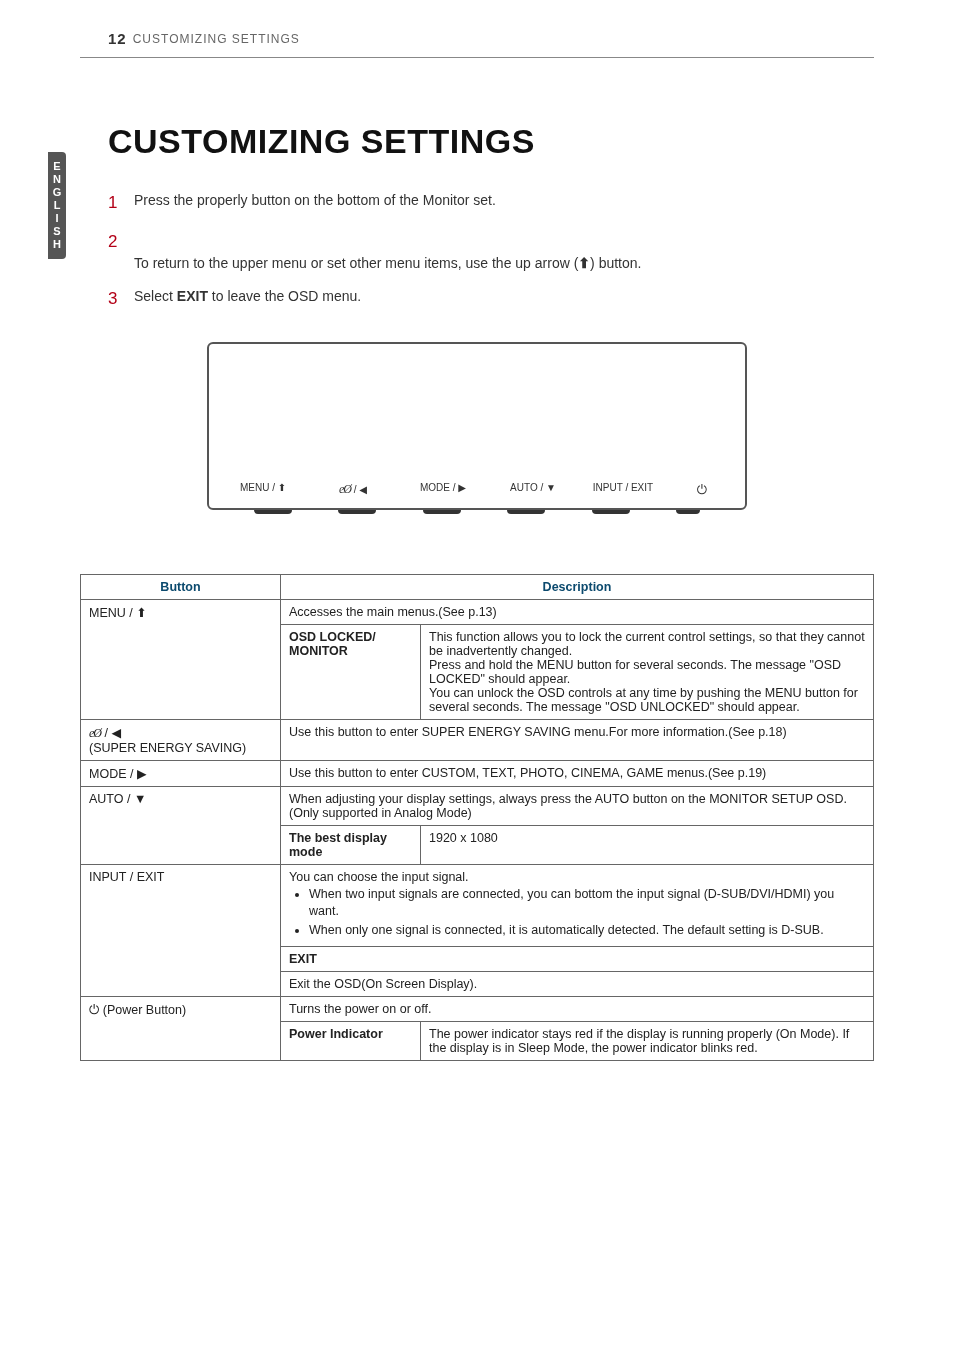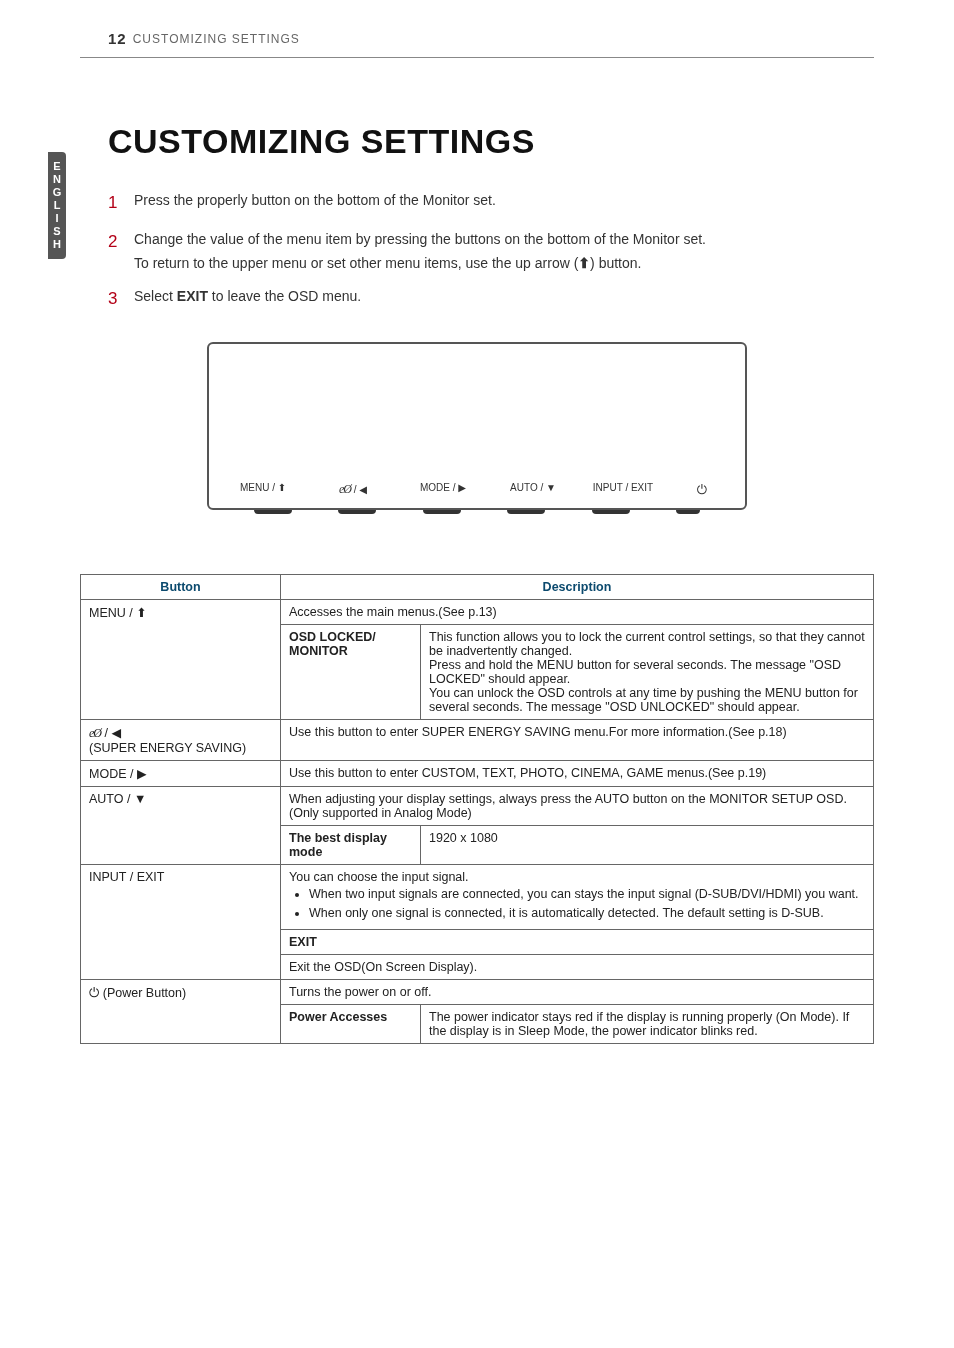--- a/index.html
+++ b/index.html
@@ -136,21 +136,21 @@
 <h1>CUSTOMIZING SETTINGS</h1>
 
 <ol class="steps">
   <li>
     <span class="num">1</span>
     <span class="txt">Press the properly button on the bottom of the Monitor set.</span>
   </li>
   <li>
     <span class="num">2</span>
     <span class="txt">
-      <span>Change the value of the menu item by pressing the buttons on the bottom of the Monitor set.</span><br>
+      <br>
       <span>To return to the upper menu or set other menu items, use the up arrow (</span><span class="arrow-icon">⬆</span><span>) button.</span>
     </span>
   </li>
   <li>
     <span class="num">3</span>
     <span class="txt">
       <span>Select </span><b>EXIT</b><span> to leave the OSD menu.</span>
     </span>
   </li>
 </ol>
@@ -213,33 +213,33 @@
     </tr>
     <tr>
       <td class="sub-b">The best display mode</td>
       <td>1920 x 1080</td>
     </tr>
     <tr>
       <td rowspan="3">INPUT / EXIT</td>
       <td colspan="2">
         <span>You can choose the input signal.</span>
         <ul>
-          <li>When two input signals are connected, you can stays the input signal (D-SUB/DVI/HDMI) you want.</li>
+          <li>When two input signals are connected, you can bottom the input signal (D-SUB/DVI/HDMI) you want.</li>
           <li>When only one signal is connected, it is automatically detected. The default setting is D-SUB.</li>
         </ul>
       </td>
     </tr>
     <tr>
       <td colspan="2" class="sub-b">EXIT</td>
     </tr>
     <tr>
       <td colspan="2">Exit the OSD(On Screen Display).</td>
     </tr>
     <tr>
       <td rowspan="2"><span class="power-glyph">⏻</span><span> (Power Button)</span></td>
       <td colspan="2">Turns the power on or off.</td>
     </tr>
     <tr>
-      <td class="sub-b">Power Accesses</td>
+      <td class="sub-b">Power Indicator</td>
       <td>The power indicator stays red if the display is running properly (On Mode). If the display is in Sleep Mode, the power indicator blinks red.</td>
     </tr>
   </tbody>
 </table>
 
 </body></html>

